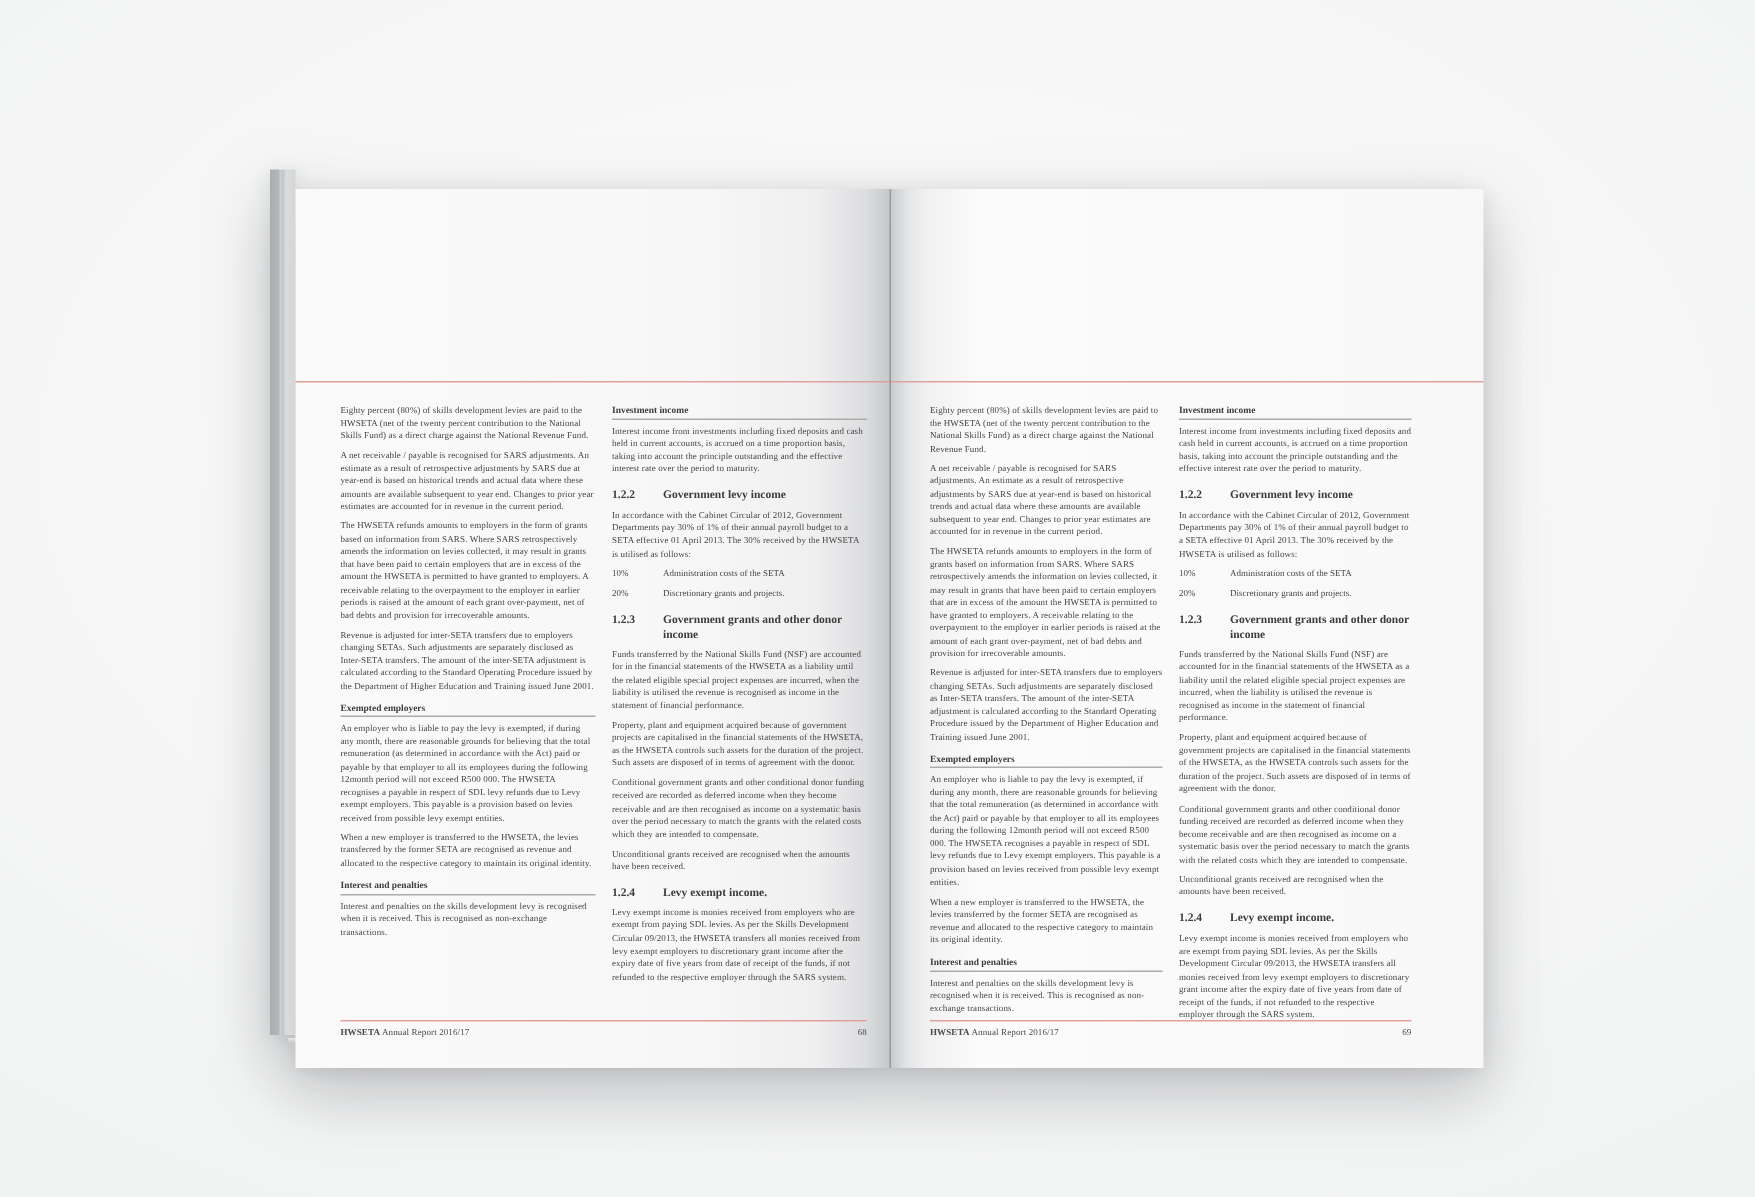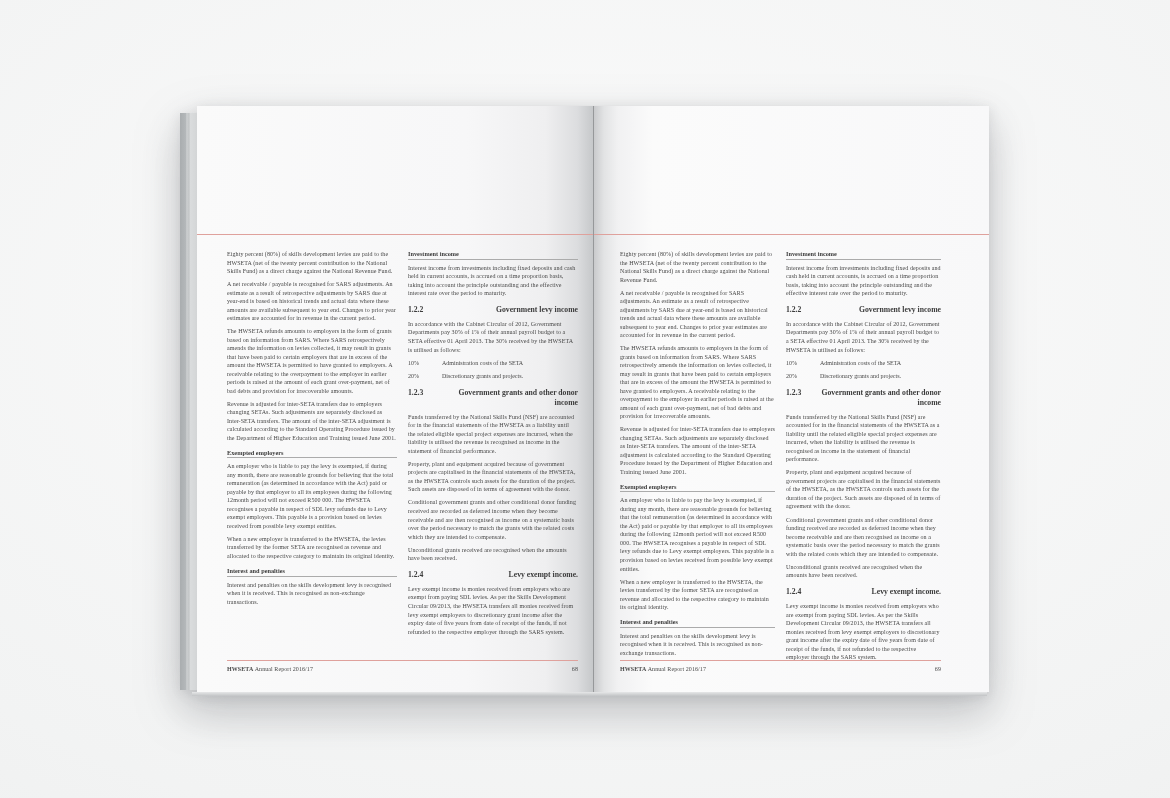--- a/index.html
+++ b/index.html
@@ -17,21 +17,21 @@
   }
   .book{
     position:absolute;left:180px;top:106px;width:810px;height:586px;
     filter:drop-shadow(0 16px 22px rgba(85,90,96,.30)) drop-shadow(0 3px 6px rgba(85,90,96,.16));
   }
   .edge-stack{
     position:absolute;left:0;top:7px;width:17px;height:calc(100% - 9px);
     background:linear-gradient(90deg,#a9adaf 0%,#b4b8ba 34%,#cdd0d1 40%,#c3c6c7 52%,#dadcdd 62%,#d3d5d6 100%);
   }
   .pages{position:absolute;left:17px;top:0;right:0;bottom:0;display:flex;}
-  .page{position:relative;height:100%;}
+  .page{position:relative;height:100%;margin-top:20px;}
   .page-left{
     width:396px;
     background:linear-gradient(90deg,#fafafa 0%,#f7f7f8 68%,#efeff0 88%,#dcdddf 96%,#c6c8ca 100%);
   }
   .page-right{
     width:396px;border-left:1px solid #96989a;
     background:linear-gradient(90deg,#c9cacc 0%,#e2e3e4 2.5%,#f1f1f2 6%,#fbfbfb 15%,#f8f8f9 100%);
   }
   .book-bottom{
     position:absolute;left:12px;right:3px;bottom:-4px;height:4px;
@@ -49,21 +49,21 @@
   .mini-heading{
     font-size:6.3px;font-weight:bold;color:var(--heading-ink);
     border-bottom:1px solid #ababab;padding-bottom:1.5px;margin:6.5px 0 4px 0;
   }
   .mini-heading.first{margin-top:0;}
   .num-heading{
     display:flex;font-weight:bold;font-size:7.7px;color:var(--heading-ink);
     margin:7.5px 0 4.5px 0;line-height:1.35;
   }
   .num-heading .num{width:34px;flex:none;}
-  .num-heading .title{flex:1;text-align:right;}
+  .num-heading .title{flex:1;}
   .levy-list{margin:1px 0 3px 0;}
   .levy-row{display:flex;font-size:6px;line-height:1.42;color:var(--ink);margin:0 0 4.5px 0;}
   .levy-row .pct{width:34px;flex:none;}
   .levy-row .desc{flex:1;}
   .footer-rule{position:absolute;bottom:31px;height:1px;background:var(--accent-rule);}
   .page-left .footer-rule{left:30px;right:15px;}
   .page-right .footer-rule{left:26px;right:48px;}
   .footer-row{
     position:absolute;bottom:20px;display:flex;justify-content:space-between;
     font-size:6px;color:#4a4a4a;letter-spacing:.08px;

